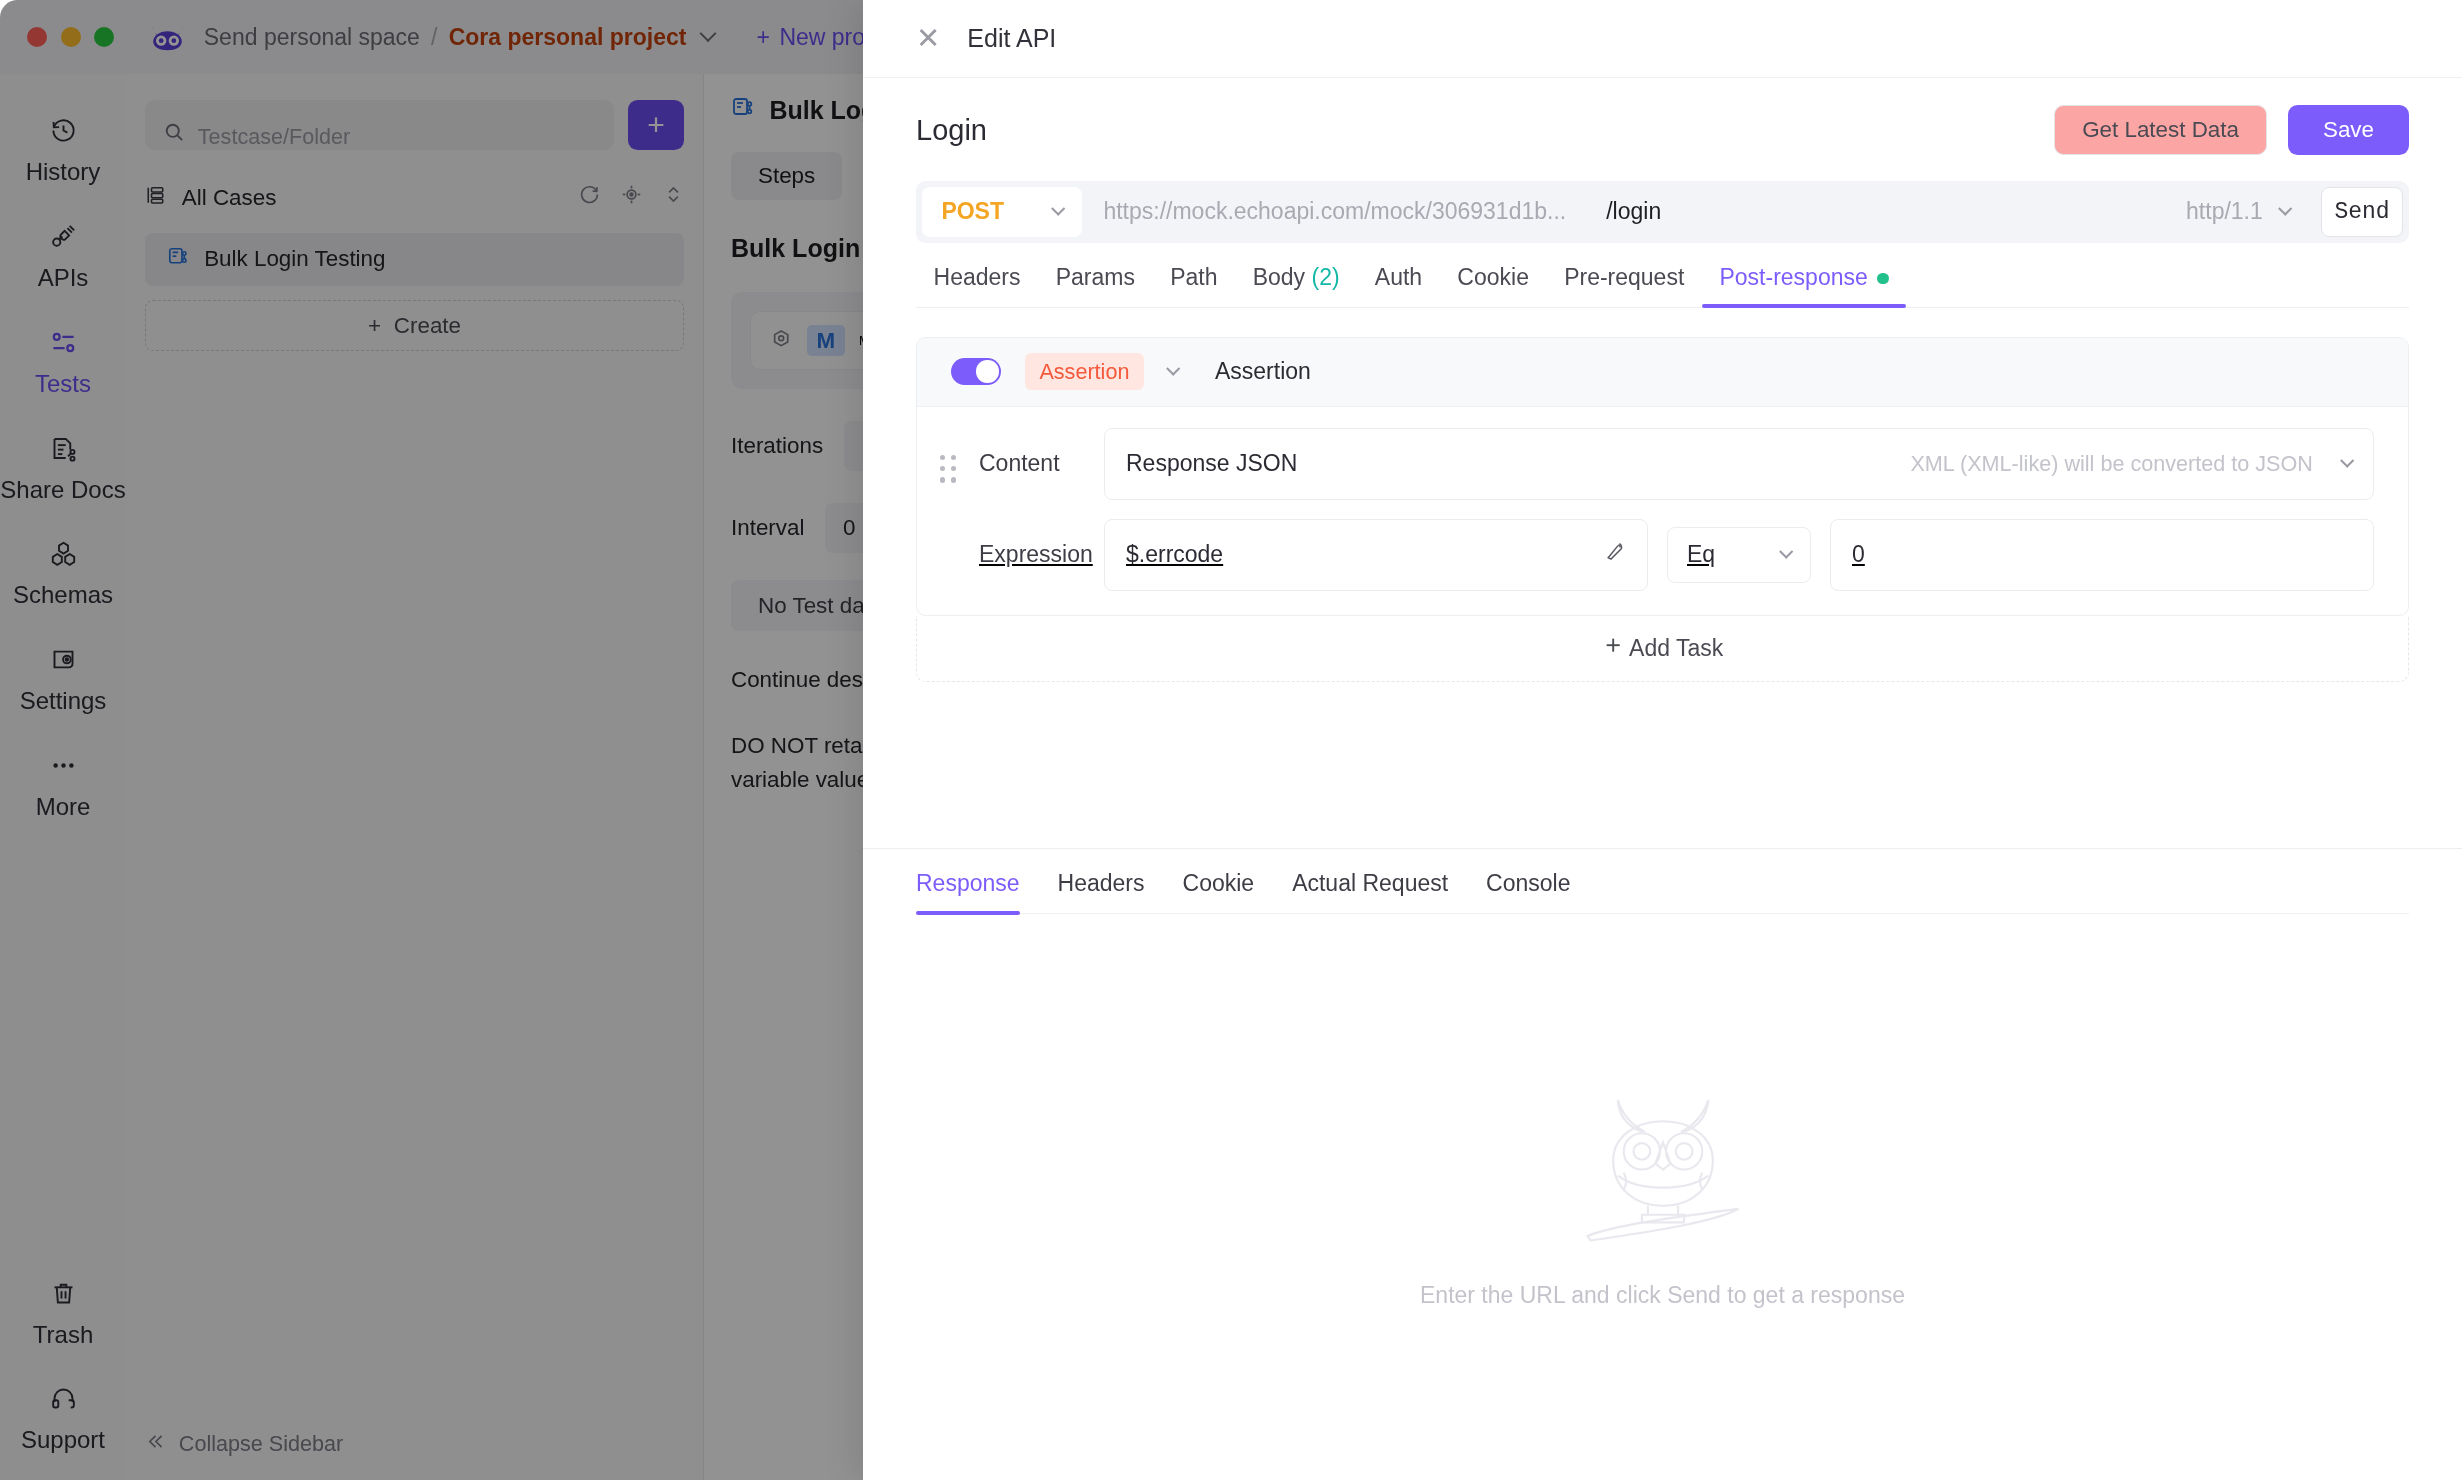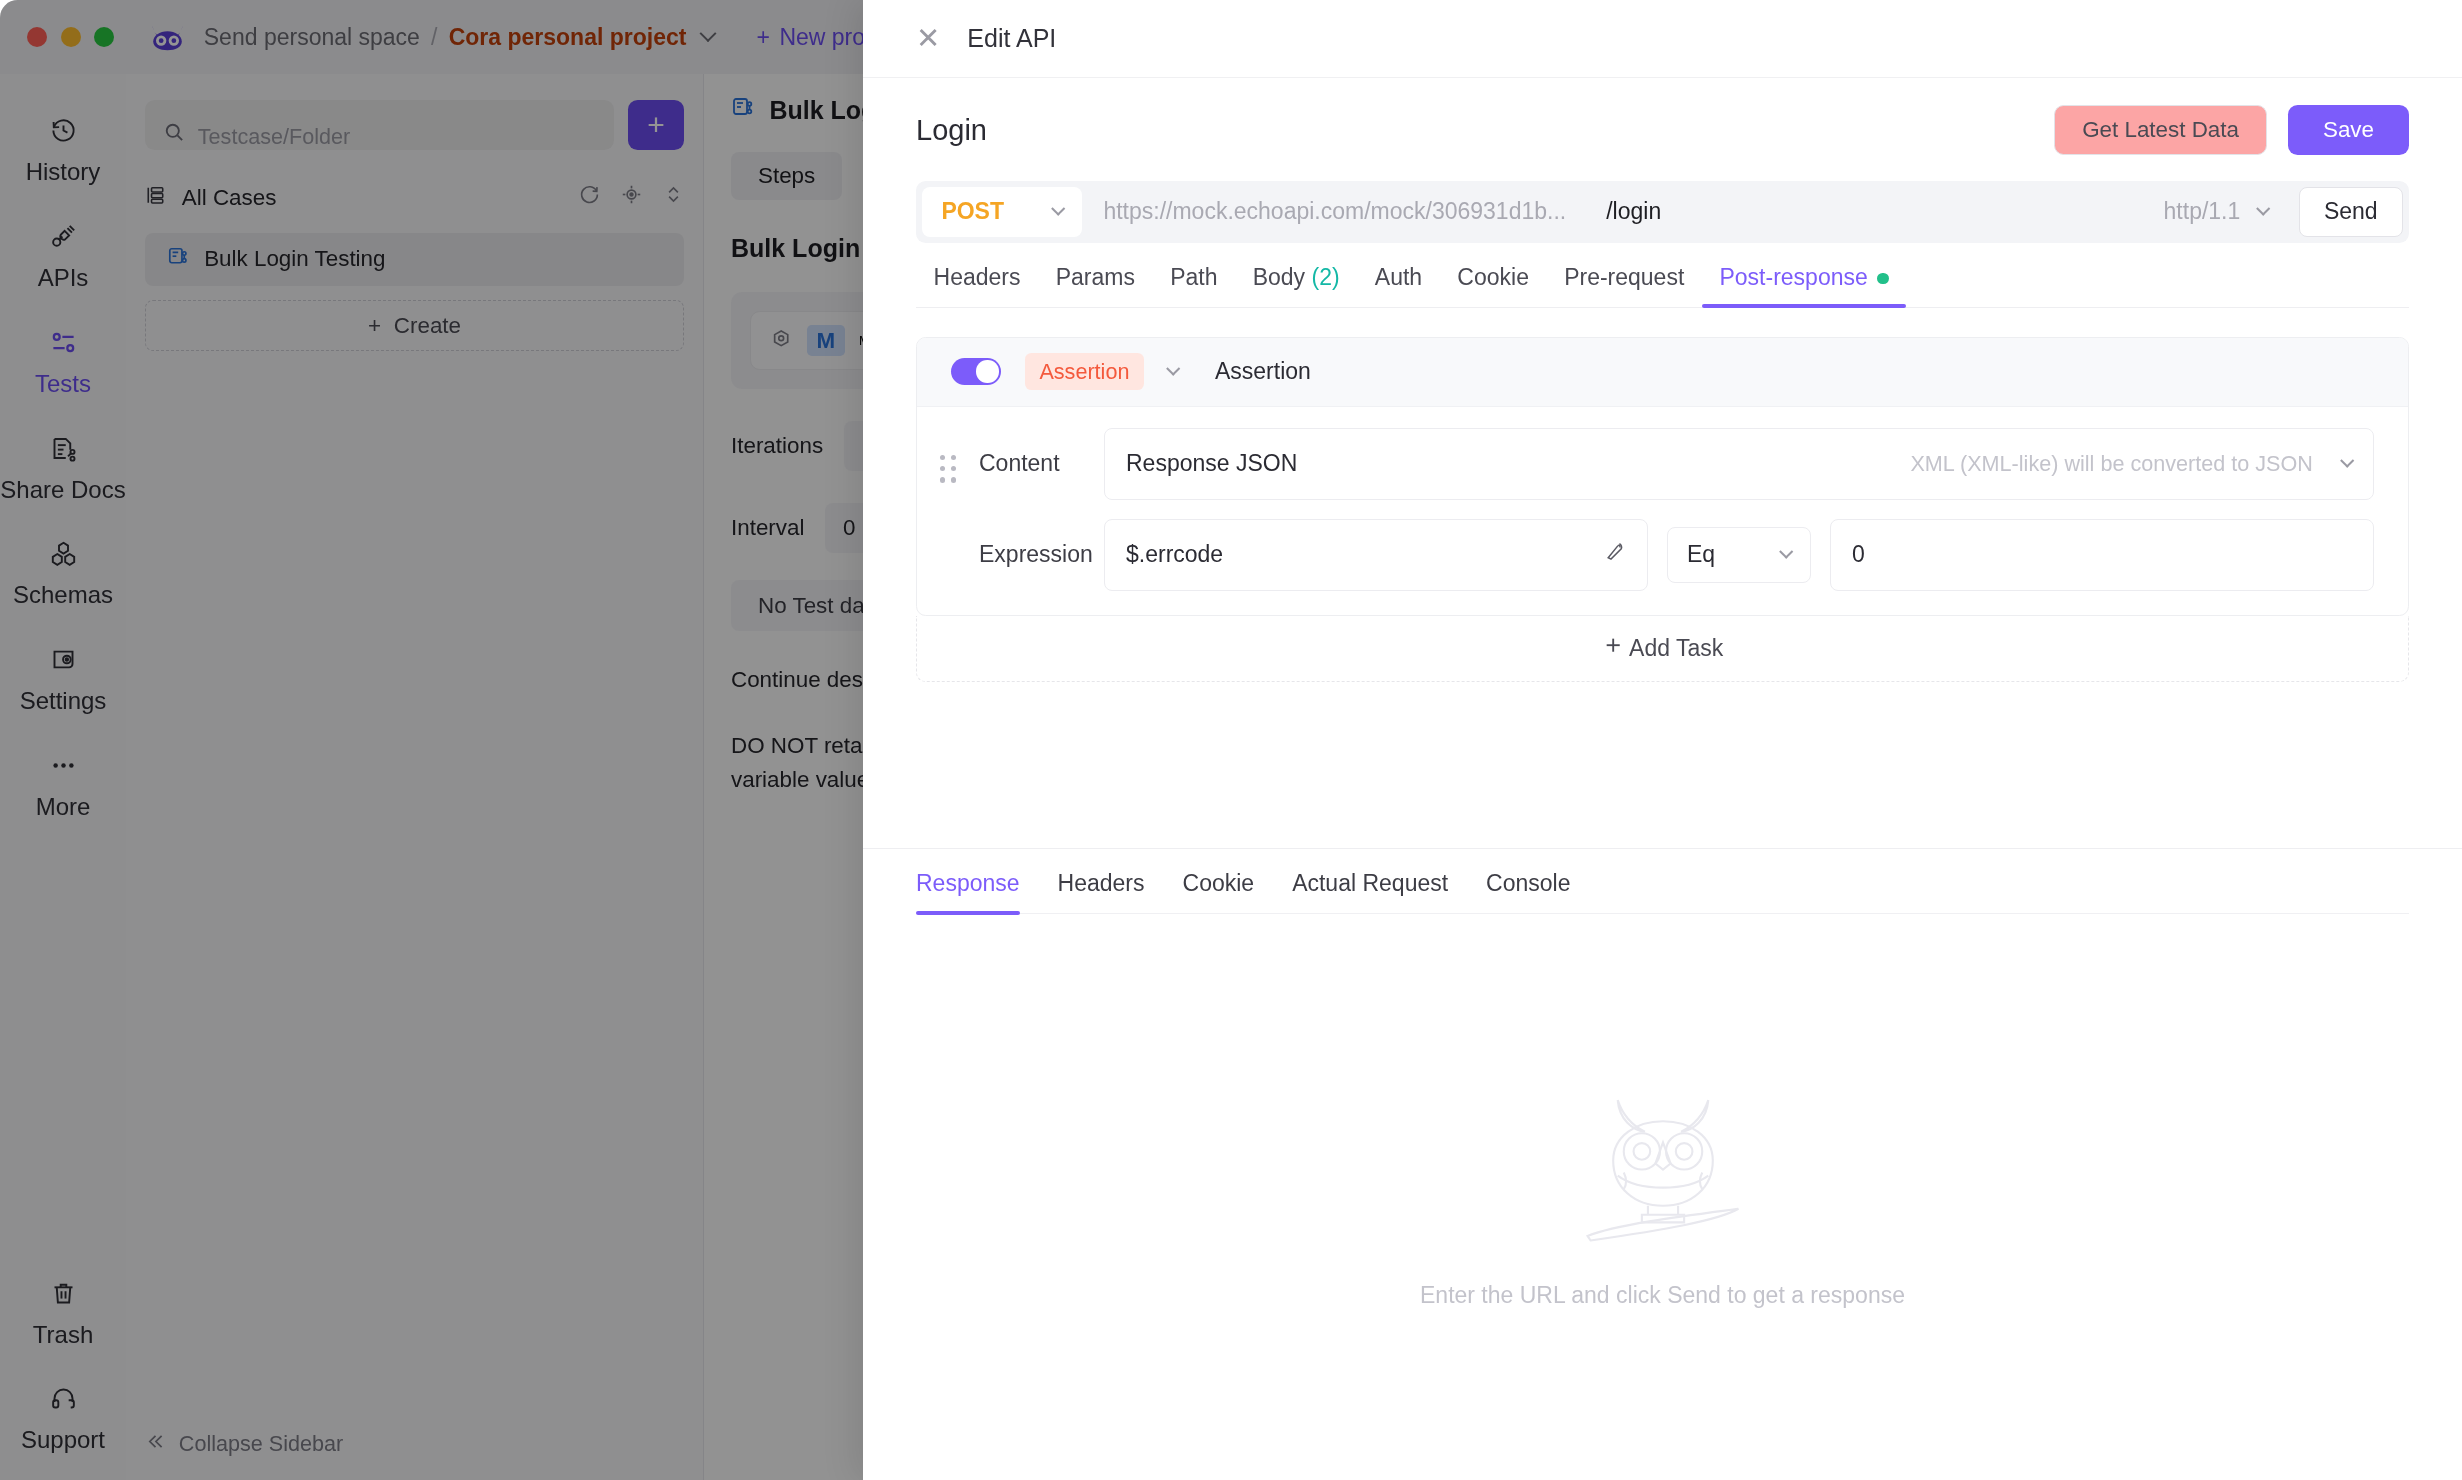--- a/index.html
+++ b/index.html
@@ -191,24 +191,25 @@
     flex: 1; display: flex; align-items: baseline; gap: 0;
     padding: 0 21px; font-size: 23px; white-space: nowrap; overflow: hidden;
   }
   .url-base { color: #a9a9b2; }
   .url-path { color: #1e1e23; margin-left: 40px; }
   .proto {
     display: flex; align-items: center; gap: 17.6px; padding: 0 21px;
     color: #a9a9b2; font-size: 23px;
   }
   .btn-send {
-    height: 50px; padding: 0 24px; border: 1.6px solid #e3e3e8;
+    height: 50px; padding: 0 12px; border: 1.6px solid #e3e3e8;
     border-radius: 8px; background: #fff; color: #2b2b33; font-size: 23px;
     display: flex; align-items: center; justify-content: center;
     margin-left: 9.6px;
+    font-family: Liberation Mono, monospace;
   }
 
   
   .reqtabs {
     margin: 0 53px; display: flex; gap: 0; align-items: flex-end;
     border-bottom: 1.6px solid #eeeef1; flex: 0 0 auto;
   }
   .rtab {
     padding: 21px 17.6px 16px; font-size: 23px; color: #4a4a53;
     position: relative; white-space: nowrap;
@@ -259,21 +260,21 @@
     width: 62px; display: flex; align-items: flex-start; justify-content: center;
     padding-top: 27px;
   }
   .dots6 {
     display: grid; grid-template-columns: repeat(2, 5.6px);
     grid-template-rows: repeat(3, 5.6px); gap: 5.6px;
   }
   .dots6 i { width: 5.6px; height: 5.6px; border-radius: 50%; background: #b9b9c2; display:block; }
   .rows-col { flex: 1; padding-right: 34px; }
   .frow { display: flex; align-items: center; gap: 19px; margin-bottom: 19px; }
-  .frow:last-child { margin-bottom: 0; }
+  .frow:last-child { margin-bottom: 0; text-decoration: underline; }
   .flabel { width: 106px; font-size: 23px; color: #3d3d45; flex: 0 0 auto; }
   .finput {
     flex: 1; height: 72px; border: 1.6px solid #ececf0; border-radius: 8px;
     display: flex; align-items: center; padding: 0 21px; font-size: 23px;
     color: #2b2b33; background: #fff; gap: 11.2px;
   }
   .finput .hint { margin-left: auto; color: #c3c3cb; font-size: 21.6px; }
   .sel-sm {
     width: 144px; height: 56px; border: 1.6px solid #ececf0; border-radius: 8px;
     display: flex; align-items: center; justify-content: space-between;

